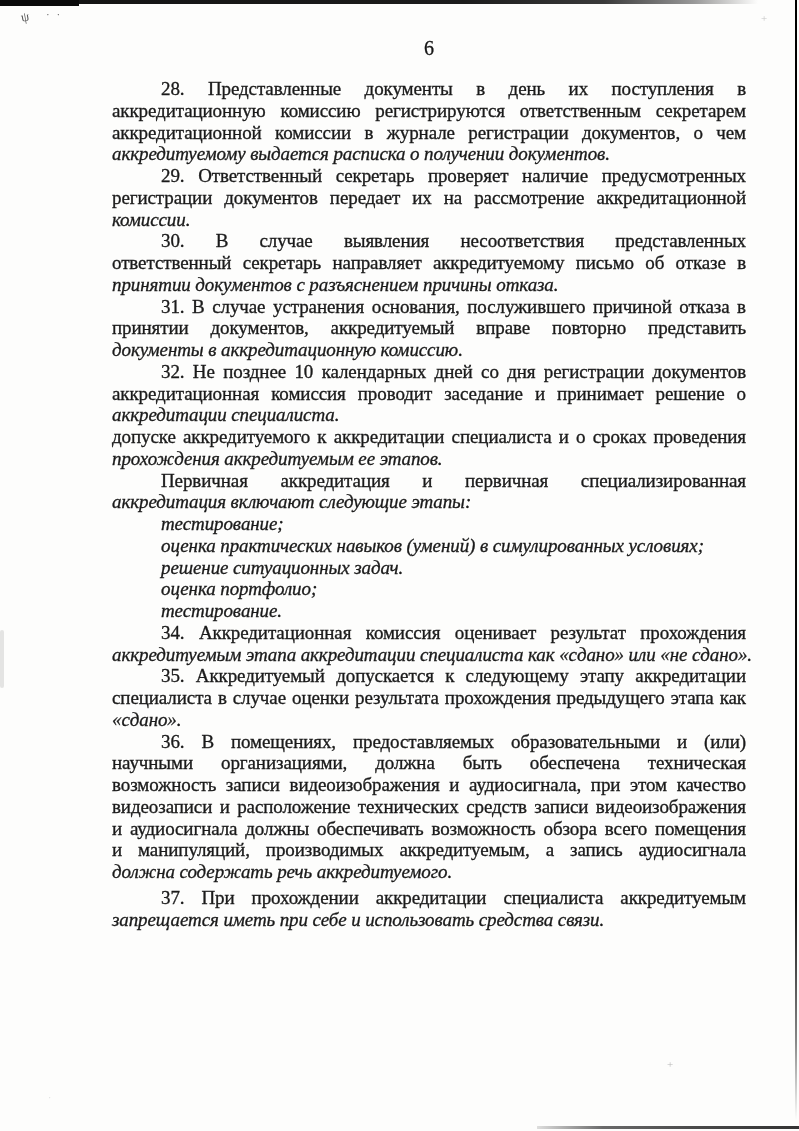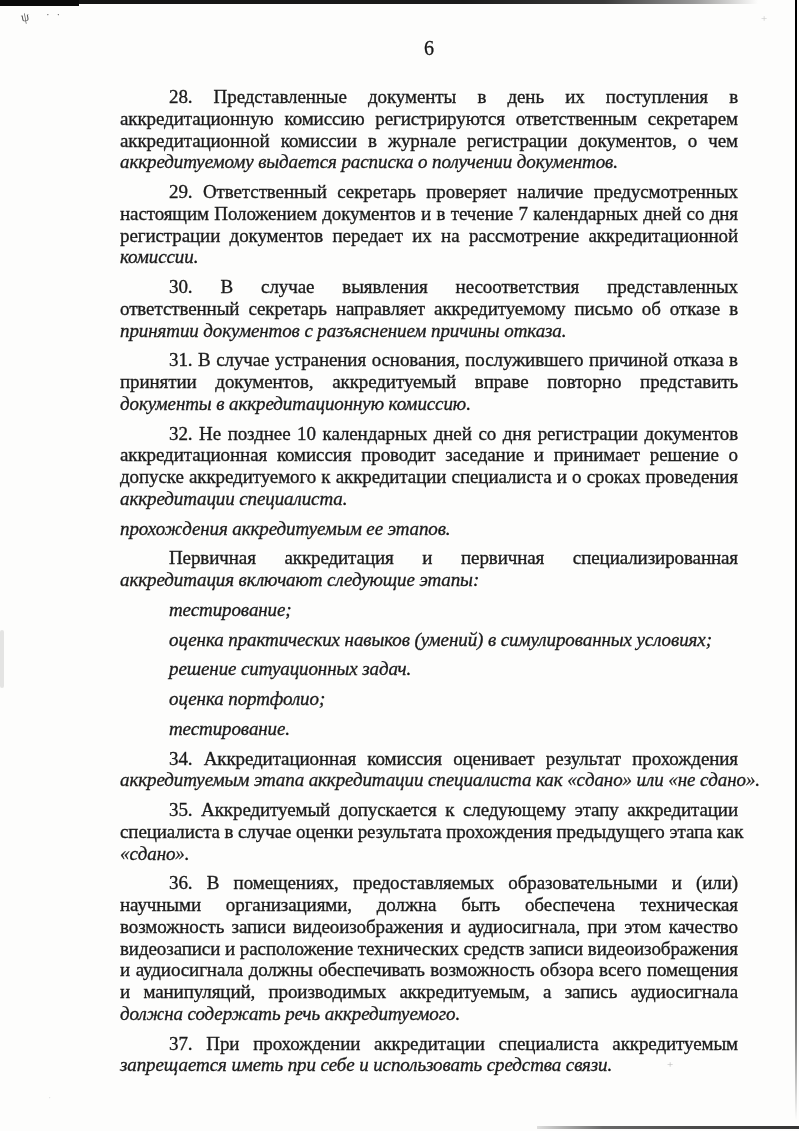--- a/index.html
+++ b/index.html
@@ -70,21 +70,21 @@
   
   .text-block {
     position: absolute; left: 112px; top: 78px;
     width: 634px;
     font-size: 19px;
     line-height: 21.75px;
     color: #1b1b1b;
     letter-spacing: -0.1px;
     -webkit-text-stroke: 0.33px #1b1b1b;
   }
-  .para { margin: 8px; }
+  .para { margin: 0; }
   .para.gap { margin-top: 4px; }
   .line {
     white-space: nowrap;
     text-align: justify;
     text-align-last: justify;
     text-justify: inter-word;
   }
   .line.last { text-align-last: left; font-style: italic; }
   .line.first { text-indent: 49px; }
 </style>
@@ -109,39 +109,38 @@
 
   <div class="text-block">
       <div class="para">
         <div class="line first">28. Представленные документы в день их поступления в</div>
         <div class="line">аккредитационную комиссию регистрируются ответственным секретарем</div>
         <div class="line">аккредитационной комиссии в журнале регистрации документов, о чем</div>
         <div class="line last">аккредитуемому выдается расписка о получении документов.</div>
       </div>
       <div class="para">
         <div class="line first">29. Ответственный секретарь проверяет наличие предусмотренных</div>
-        <div class="line">настоящим Положением документов и в течение 7 календарных дней со дня</div>
         <div class="line">регистрации документов передает их на рассмотрение аккредитационной</div>
         <div class="line last">комиссии.</div>
       </div>
       <div class="para">
         <div class="line first">30. В случае выявления несоответствия представленных</div>
         <div class="line">ответственный секретарь направляет аккредитуемому письмо об отказе в</div>
         <div class="line last">принятии документов с разъяснением причины отказа.</div>
       </div>
       <div class="para">
         <div class="line first">31. В случае устранения основания, послужившего причиной отказа в</div>
         <div class="line">принятии документов, аккредитуемый вправе повторно представить</div>
         <div class="line last">документы в аккредитационную комиссию.</div>
       </div>
       <div class="para">
         <div class="line first">32. Не позднее 10 календарных дней со дня регистрации документов</div>
         <div class="line">аккредитационная комиссия проводит заседание и принимает решение о</div>
+        <div class="line last">аккредитации специалиста.</div>
         <div class="line">допуске аккредитуемого к аккредитации специалиста и о сроках проведения</div>
-        <div class="line last">аккредитации специалиста.</div>
       </div>
       <div class="para">
         <div class="line last">прохождения аккредитуемым ее этапов.</div>
       </div>
       <div class="para">
         <div class="line first">Первичная аккредитация и первичная специализированная</div>
         <div class="line last">аккредитация включают следующие этапы:</div>
       </div>
       <div class="para">
         <div class="line first last">тестирование;</div>

